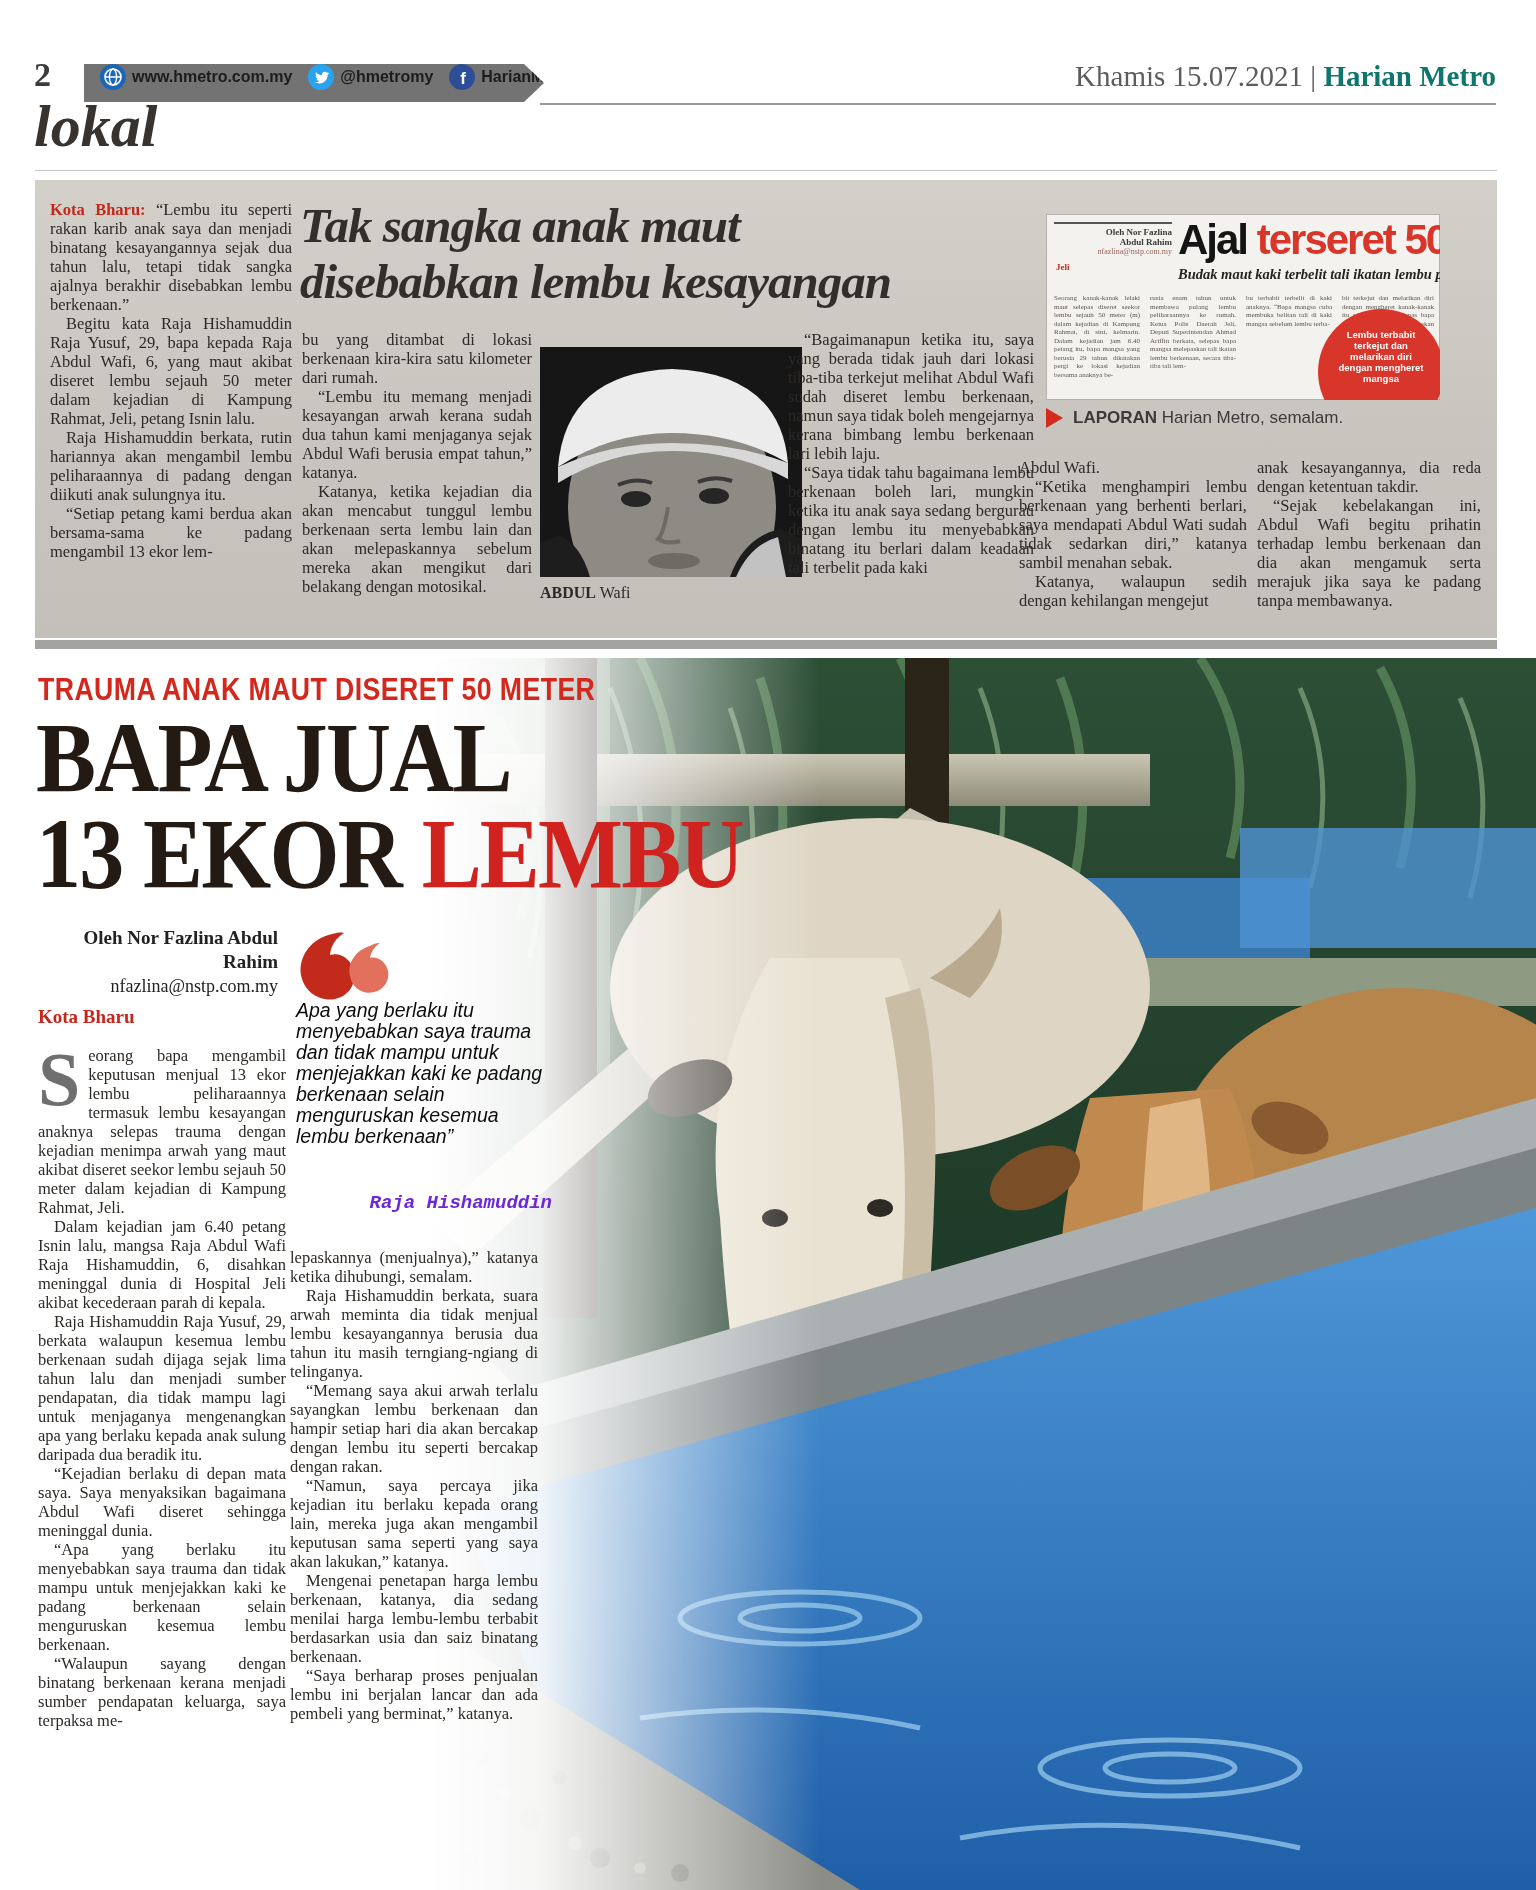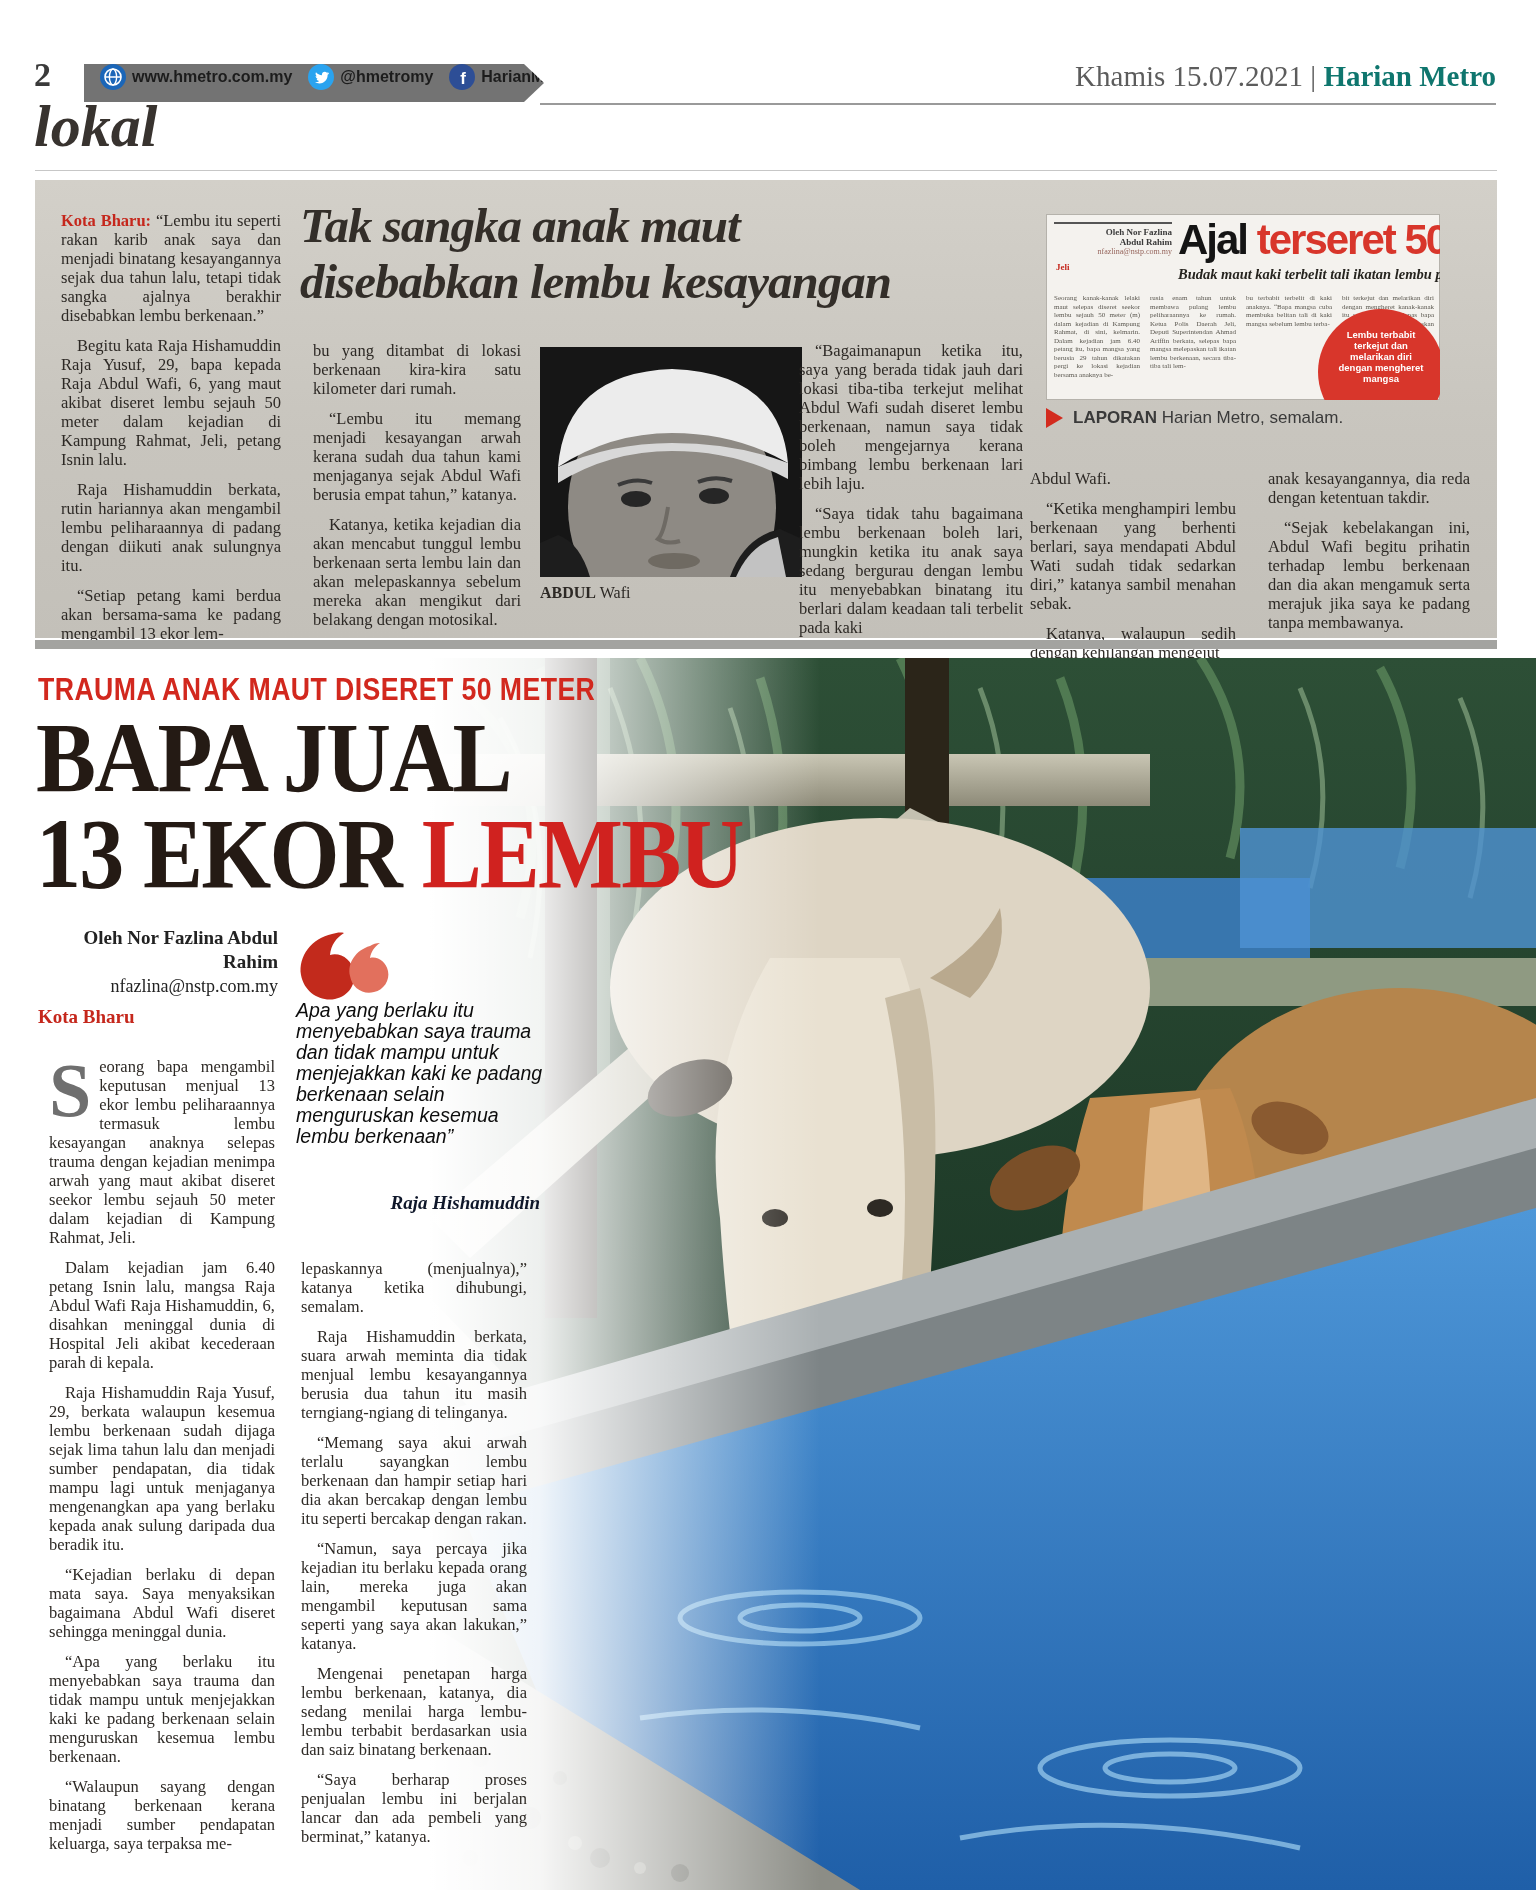--- a/index.html
+++ b/index.html
@@ -17,21 +17,21 @@
   #masthead{right:40px;top:60px;font-size:29px;color:#5c5c5c;}
   #masthead b{color:#0f766e;}
   #masthead-rule{left:540px;top:103px;width:956px;height:2px;background:#9a9a9a;}
   #section-title{left:34px;top:92px;font-size:60px;font-weight:bold;font-style:italic;color:#38332f;}
   #section-rule{left:35px;top:170px;width:1462px;height:1px;background:#c7c7c7;}
 
   
   #top-box{left:35px;top:180px;width:1462px;height:458px;
      background:linear-gradient(180deg,#d3d0c9 0%,#c8c5be 55%,#c3c0b9 100%);}
   .body-text{font-size:16.5px;line-height:19px;text-align:justify;color:#2d2925;}
-  .body-text p{margin:11px;text-indent:16px;}
+  .body-text p{margin:0;text-indent:16px;}
   .body-text p.first{text-indent:0;}
   .body-text.indent-all p.first{text-indent:16px;}
   .dateline-red{color:#c5271c;font-weight:bold;}
   #top-headline{left:300px;top:198px;width:750px;font-size:49px;line-height:56px;
      font-weight:bold;font-style:italic;color:#332e29;letter-spacing:-1px;}
   #col1{left:50px;top:200px;width:242px;}
   #col2{left:302px;top:330px;width:230px;}
   #col4{left:788px;top:330px;width:246px;}
   #col5{left:1019px;top:458px;width:228px;}
   #col6{left:1257px;top:458px;width:224px;}
@@ -76,22 +76,22 @@
   #main-headline .red{color:#d0221f;}
   #byline{left:40px;top:926px;width:238px;text-align:right;font-size:19px;line-height:24px;font-weight:bold;color:#222;}
   #byline .email{font-weight:normal;font-size:18px;}
   #main-dateline{left:38px;top:1006px;font-size:19px;font-weight:bold;color:#c5271c;}
   #colA{left:38px;top:1046px;width:248px;}
   #colB{left:290px;top:1248px;width:248px;}
   .dropcap{float:left;font-size:76px;line-height:58px;font-weight:bold;color:#6f6f6f;margin:4px 8px 0 0;}
   #quote-icon{left:296px;top:930px;}
   #pullquote{left:296px;top:1000px;width:256px;font-family:"Liberation Sans",sans-serif;
      font-style:italic;font-size:19.5px;line-height:21px;color:#0d0d0d;}
-  #quote-attr{left:284px;top:1192px;width:256px;text-align:right;font-family:Liberation Serif, serif;
-     font-style:italic;font-weight:bold;font-size:19px;color:#0f172a;}
+  #quote-attr{left:296px;top:1192px;width:256px;text-align:right;font-family:Liberation Mono, monospace;
+     font-style:italic;font-weight:bold;font-size:19px;color:#6d28d9;}
 </style>
 </head>
 <body>
 
 <div id="page">
 
   <div class="abs" id="page-num">2</div>
 
   <div class="abs" id="social-strip">
     <span class="soc">

